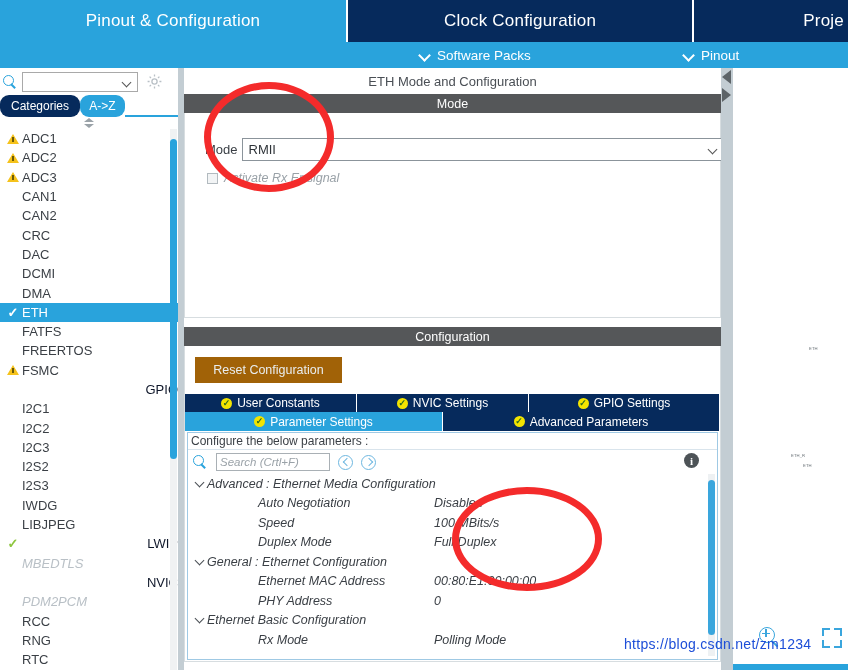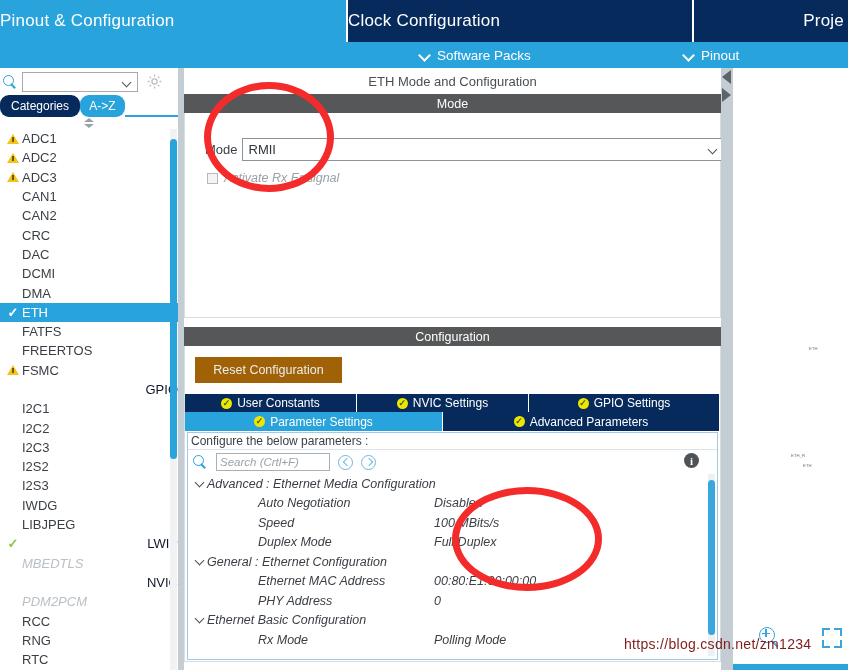--- a/index.html
+++ b/index.html
@@ -12,21 +12,21 @@
   }
   #app { position: relative; width: 848px; height: 670px; overflow: hidden; }
 
   
   .topnav {
     position: absolute; left: 0; top: 0; width: 848px; height: 42px;
     background: #29a3dc;
     display: flex; align-items: stretch;
   }
   .nav-tab {
-    display: flex; align-items: center; justify-content: flex-start;
+    display: flex; align-items: center; justify-content: center;
     color: #ffffff; font-size: 17px; letter-spacing: .2px;
   }
   .nav-tab.active { background: #29a3dc; width: 346px; }
   .nav-tab.dark { background: #062a5c; }
   .nav-tab.t2 { width: 346px; border-left: 2px solid #ffffff; }
   .nav-tab.t3 { flex: 1; border-left: 2px solid #ffffff; justify-content: flex-end; padding-right: 4px; }
 
   .subnav {
     position: absolute; left: 0; top: 42px; width: 848px; height: 26px;
     background: #29a3dc;
@@ -366,21 +366,21 @@
   .redcirc {
     position: absolute; border: 7px solid #f42b2b; border-radius: 50%;
     pointer-events: none;
   }
   #circ-mode { left: 204px; top: 82px; width: 130px; height: 110px; }
   #circ-params { left: 452px; top: 487px; width: 150px; height: 104px; }
 
   
   .watermark {
     position: absolute; left: 624px; top: 636px;
-    font-size: 14px; color: #7f1d1d; white-space: nowrap;
+    font-size: 14px; color: #1d4ed8; white-space: nowrap;
     letter-spacing: .3px;
   }
 </style>
 </head>
 <body>
 
 <div id="app">
 
   <div class="topnav">
     <div class="nav-tab active">

